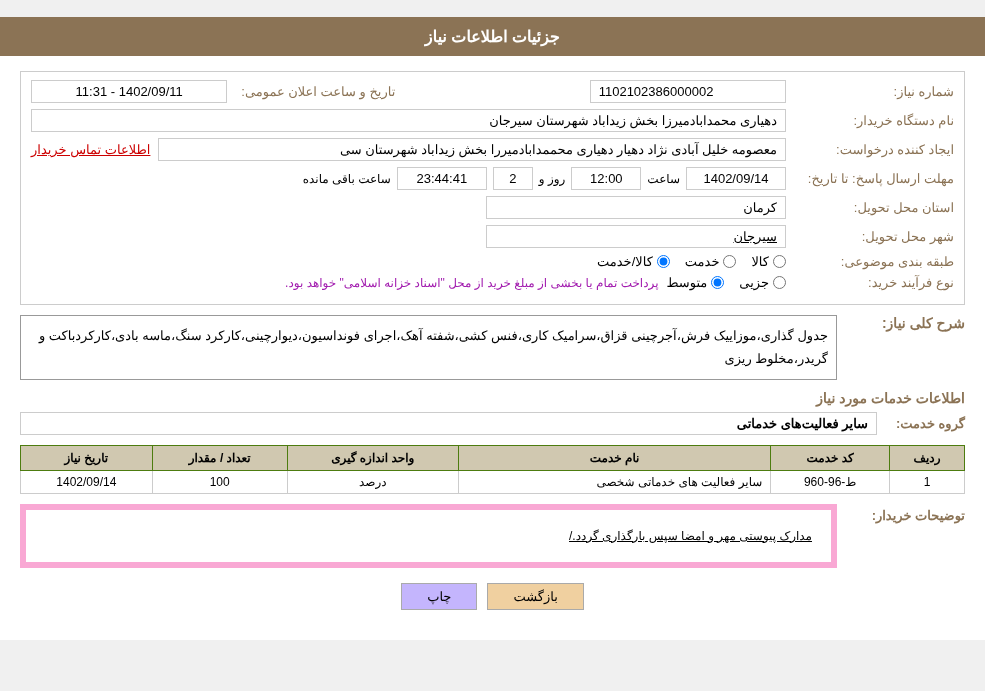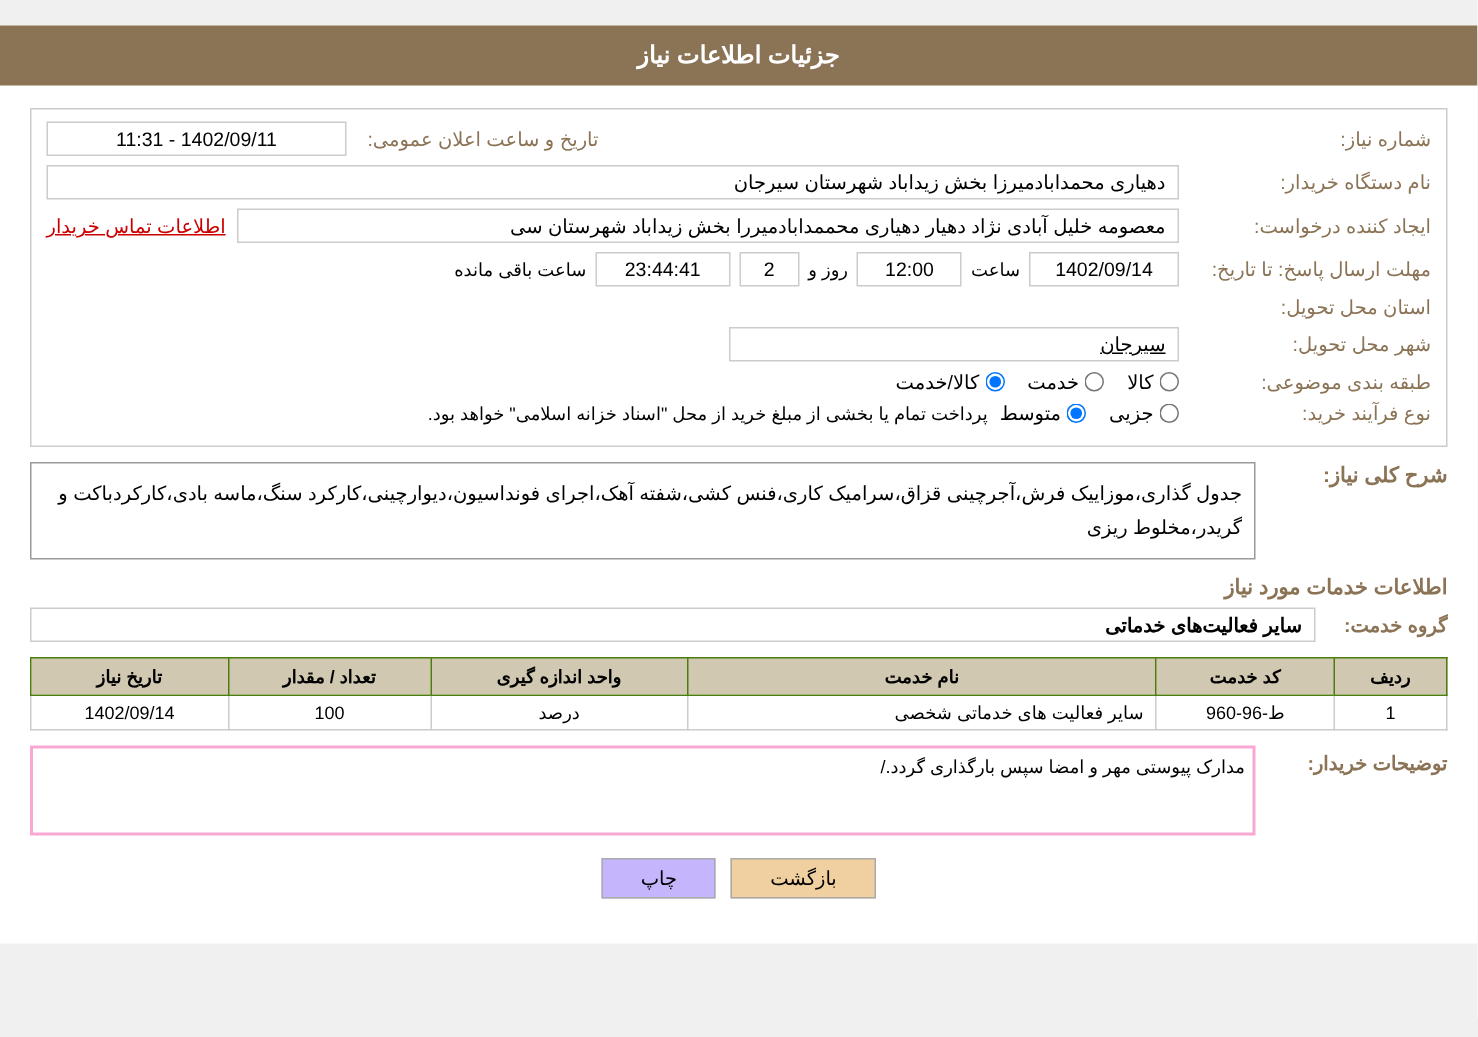--- a/index.html
+++ b/index.html
@@ -78,21 +78,21 @@
       gap: 15px;
       align-items: center;
     }
     .radio-item {
       display: flex;
       align-items: center;
       gap: 4px;
     }
     .purchase-note {
       font-size: 12px;
-      color: #000000;
+      color: #a21caf;
     }
     .description-box {
       border: 1px solid #999;
       padding: 8px;
       background: #fff;
       text-align: right;
       line-height: 1.8;
       font-size: 13px;
     }
     .section-title {
@@ -132,27 +132,28 @@
       margin-top: 8px;
     }
     .buyer-notes-label {
       color: #8B7355;
       font-weight: bold;
       min-width: 120px;
       text-align: right;
       padding-top: 4px;
     }
     .buyer-notes-box {
-      border: 2px solid #f9a8d4;
+      border: 6px solid #f9a8d4;
       min-height: 60px;
       flex: 1;
-      padding: 5px;
+      padding: 19px;
       background: #fff;
       text-align: right;
       font-size: 12px;
+      text-decoration: underline;
     }
     .footer-buttons {
       display: flex;
       justify-content: center;
       gap: 10px;
       margin: 15px 0;
     }
     .btn-print {
       background: #c4b5fd;
       border: 1px solid #aaa;
@@ -194,20 +195,21 @@
 
 <div class="page-wrapper">
 
   <div class="page-header">جزئیات اطلاعات نیاز</div>
 
   <div class="content-area">
 
     <div class="info-section">
       <div class="info-row">
         <span class="info-label">شماره نیاز:</span>
+        <span class="info-value" style="max-width:280px;text-align:left;">1102102386000002</span>
         <span style="flex:1"></span>
         <span class="info-label">تاریخ و ساعت اعلان عمومی:</span>
         <span class="info-value" style="max-width:200px;text-align:center;">1402/09/11 - 11:31</span>
       </div>
 
       <div class="info-row">
         <span class="info-label">نام دستگاه خریدار:</span>
         <span class="info-value">دهیاری محمدابادمیرزا بخش زیداباد شهرستان سیرجان</span>
       </div>
 
@@ -225,20 +227,21 @@
           <span class="deadline-box" style="min-width:70px;">12:00</span>
           <span class="deadline-label-sm">روز و</span>
           <span class="deadline-box" style="min-width:40px;">2</span>
           <span class="deadline-box" style="min-width:90px;">23:44:41</span>
           <span class="deadline-label-sm">ساعت باقی مانده</span>
         </div>
       </div>
 
       <div class="info-row">
         <span class="info-label">استان محل تحویل:</span>
+        <span class="info-value" style="max-width:300px;">کرمان</span>
       </div>
 
       <div class="info-row">
         <span class="info-label">شهر محل تحویل:</span>
         <span class="info-value" style="max-width:300px;text-decoration:underline;">سیرجان</span>
       </div>
 
       <div class="info-row">
         <span class="info-label">طبقه بندی موضوعی:</span>
         <div class="radio-group">

